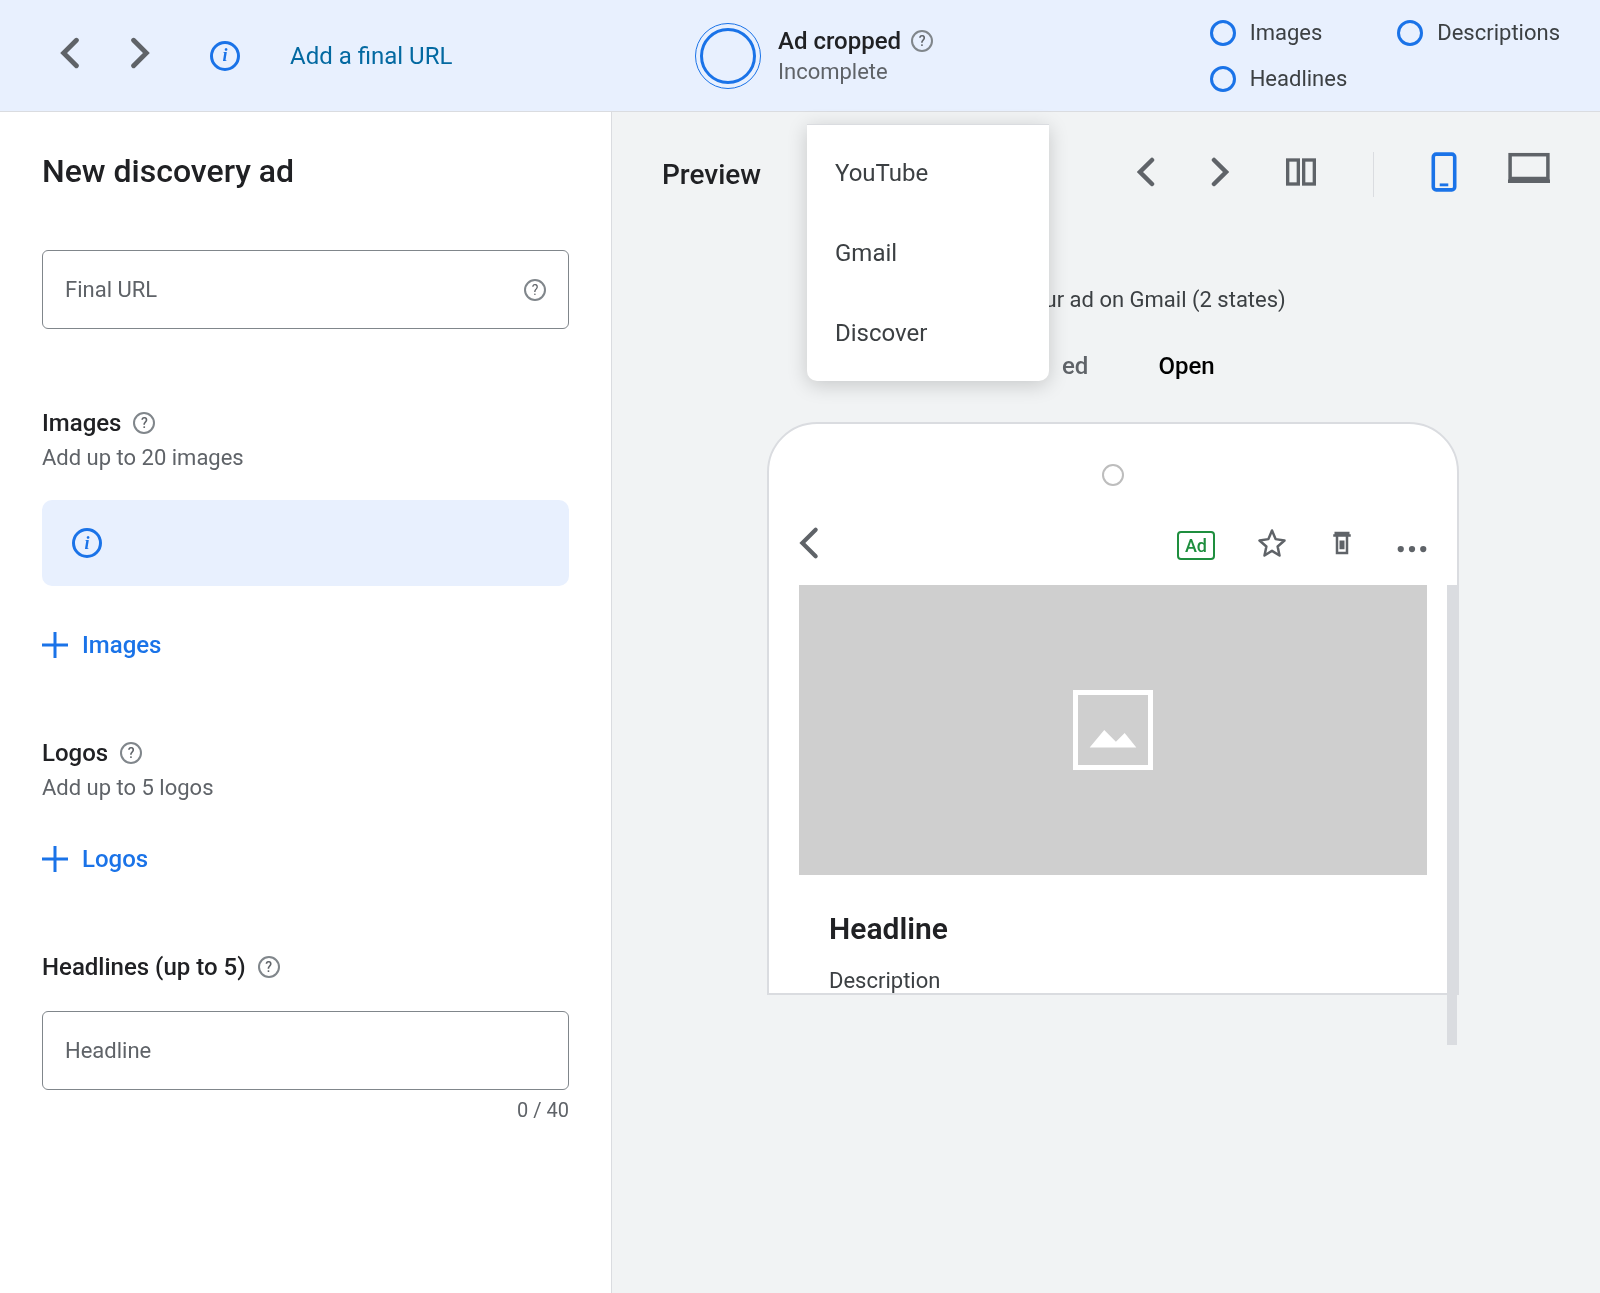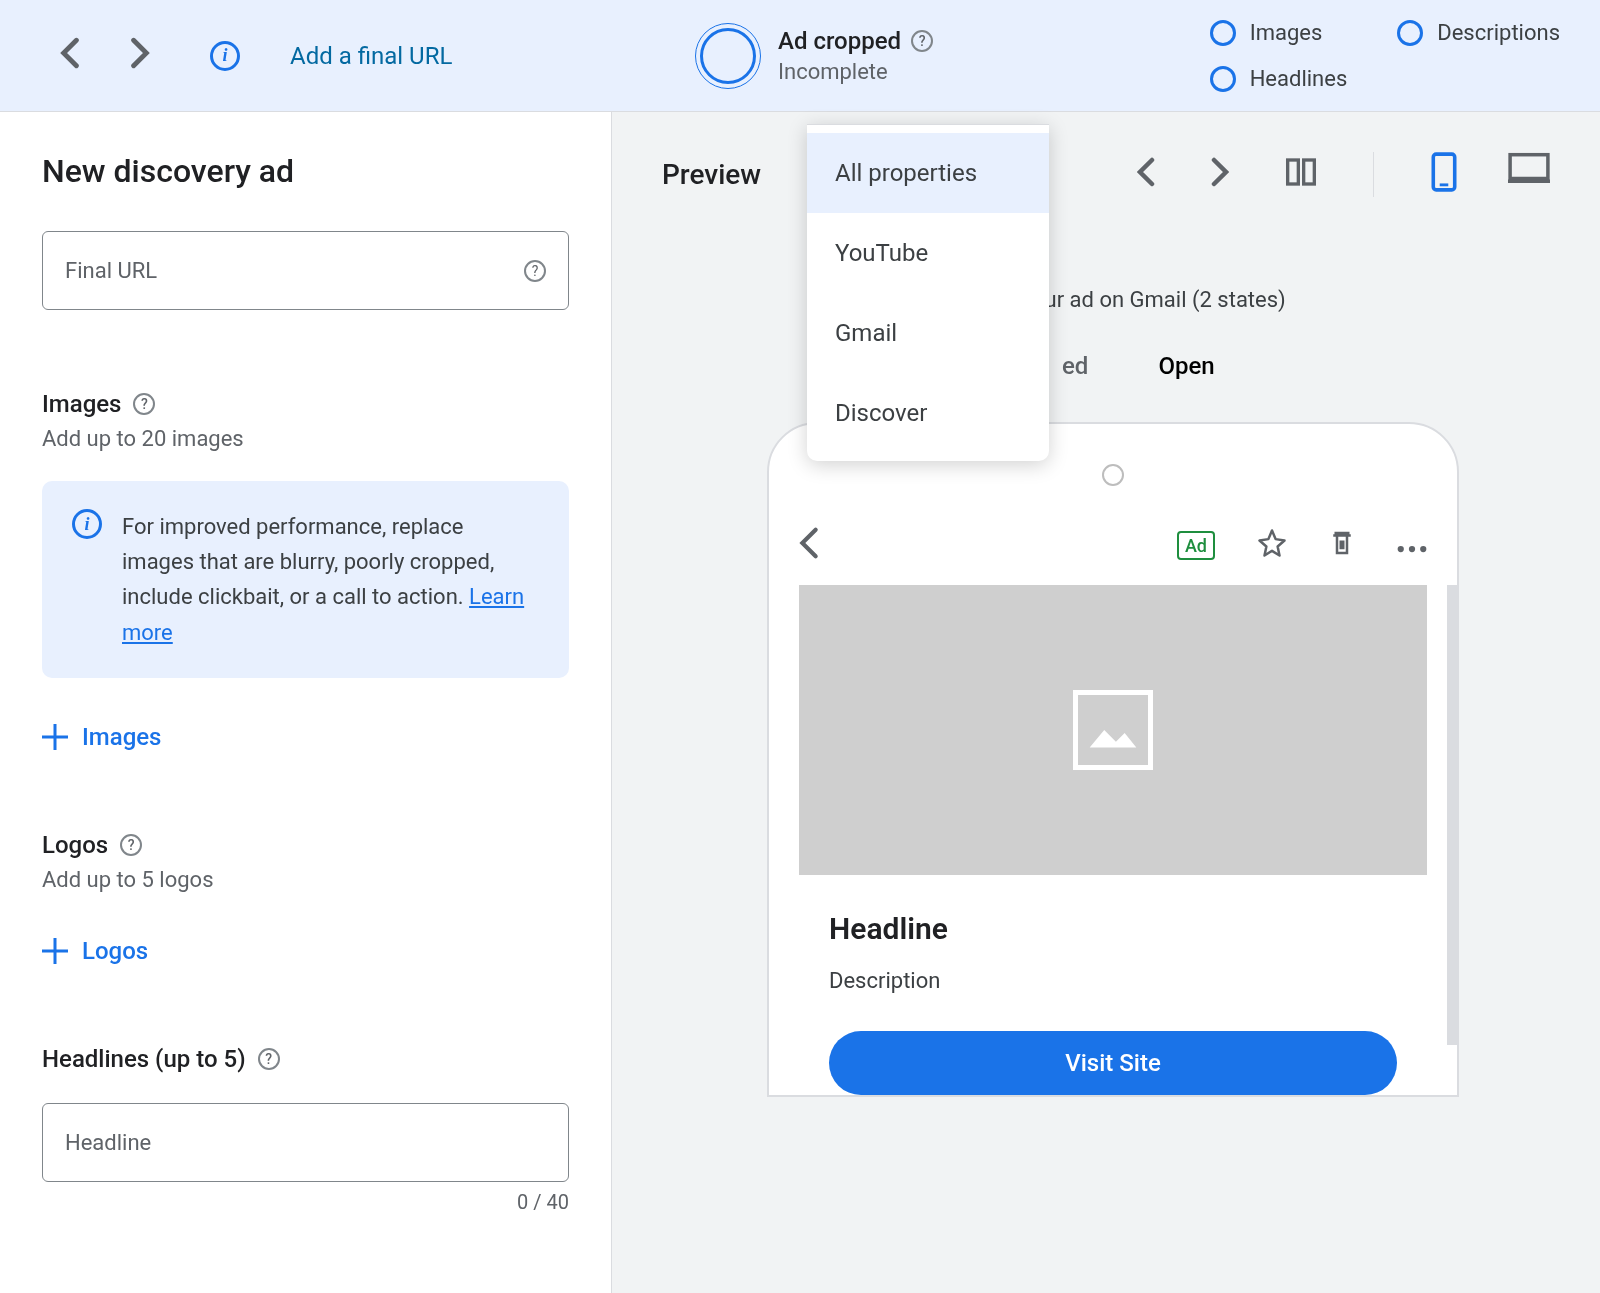--- a/index.html
+++ b/index.html
@@ -18,21 +18,21 @@
   .ad-strength-text .val { font-size: 22px; color: #5f6368; margin-top: 4px; }
   .radio-group { display: grid; grid-template-columns: auto auto; gap: 20px 50px; margin-left: auto; }
   .radio-item { display: flex; align-items: center; gap: 14px; font-size: 22px; color: #3c4043; }
   .radio-circle { width: 26px; height: 26px; border: 3px solid #1a73e8; border-radius: 50%; }
 
   .main { display: flex; height: calc(100% - 112px); }
 
   
   .left { width: 612px; padding: 40px 42px; border-right: 1px solid #dadce0; overflow: hidden; }
   .left h1 { font-size: 32px; font-weight: 500; color: #202124; }
-  .left .input-wrap { margin-top: 41px; }
+  .left .input-wrap { margin-top: 60px; }
   .left .input-box { display: flex; align-items: center; justify-content: space-between; border: 1px solid #80868b; border-radius: 6px; padding: 26px 22px; color: #5f6368; font-size: 22px; }
   .section { margin-top: 80px; }
   .section-title { font-size: 24px; font-weight: 500; color: #202124; display: flex; align-items: center; gap: 12px; }
   .section-sub { font-size: 22px; color: #5f6368; margin-top: 8px; }
   .info-box { background: #e8f0fe; border-radius: 10px; padding: 28px 30px; margin-top: 30px; display: flex; gap: 20px; font-size: 22px; line-height: 1.6; color: #3c4043; }
   .info-box .learn { color: #1a73e8; text-decoration: underline; cursor: pointer; }
   .add-btn { display: flex; align-items: center; gap: 14px; color: #1a73e8; font-size: 24px; font-weight: 500; margin-top: 45px; cursor: pointer; }
   .plus { width: 26px; height: 26px; position: relative; display: inline-block; }
   .plus::before, .plus::after { content: ""; position: absolute; background: #1a73e8; }
   .plus::before { left: 0; right: 0; top: 50%; height: 3px; transform: translateY(-50%); }
@@ -137,24 +137,20 @@
     </div>
 
     <div class="section">
       <div class="section-title">
         <span>Images</span>
         <span class="help-circle">?</span>
       </div>
       <div class="section-sub">Add up to 20 images</div>
       <div class="info-box">
         <span class="info-blue" style="margin:0;flex-shrink:0;">i</span>
-        <div>
-          <span>For improved performance, replace images that are blurry, poorly cropped, include clickbait, or a call to action.</span>
-          <span class="learn">Learn more</span>
-        </div>
       </div>
       <div class="add-btn">
         <span class="plus"></span>
         <span>Images</span>
       </div>
     </div>
 
     <div class="section">
       <div class="section-title">
         <span>Logos</span>
@@ -212,21 +208,20 @@
             <svg width="42" height="32" viewBox="0 0 30 22">
                 <rect x="1.5" y="1.5" width="27" height="17" stroke="#5f6368" stroke-width="2.5" fill="none"></rect>
                 <line x1="0" y1="20.5" x2="30" y2="20.5" stroke="#5f6368" stroke-width="2.5"></line>
               </svg>
           </span>
         </div>
       </div>
     </div>
 
     <div class="dropdown">
-      <div class="dropdown-item selected">All properties</div>
       <div class="dropdown-item">YouTube</div>
       <div class="dropdown-item">Gmail</div>
       <div class="dropdown-item">Discover</div>
     </div>
 
     <div class="preview-sub">our ad on Gmail (2 states)</div>
     <div class="preview-tabs">
       <span style="color:#5f6368;">ed</span>
       <span class="active-tab">Open</span>
     </div>
@@ -266,17 +261,16 @@
         <div class="email-scroll"></div>
         <div class="hero-img">
           <div class="hero-img-inner">
             <svg viewBox="0 0 24 24">
                 <path d="M4 18l5-6 4 4 3-3 4 5z"></path>
               </svg>
           </div>
         </div>
         <div class="ad-headline">Headline</div>
         <div class="ad-desc">Description</div>
-        <div class="visit-btn">Visit Site</div>
       </div>
     </div>
   </div>
 </div>
 
 </body></html>

